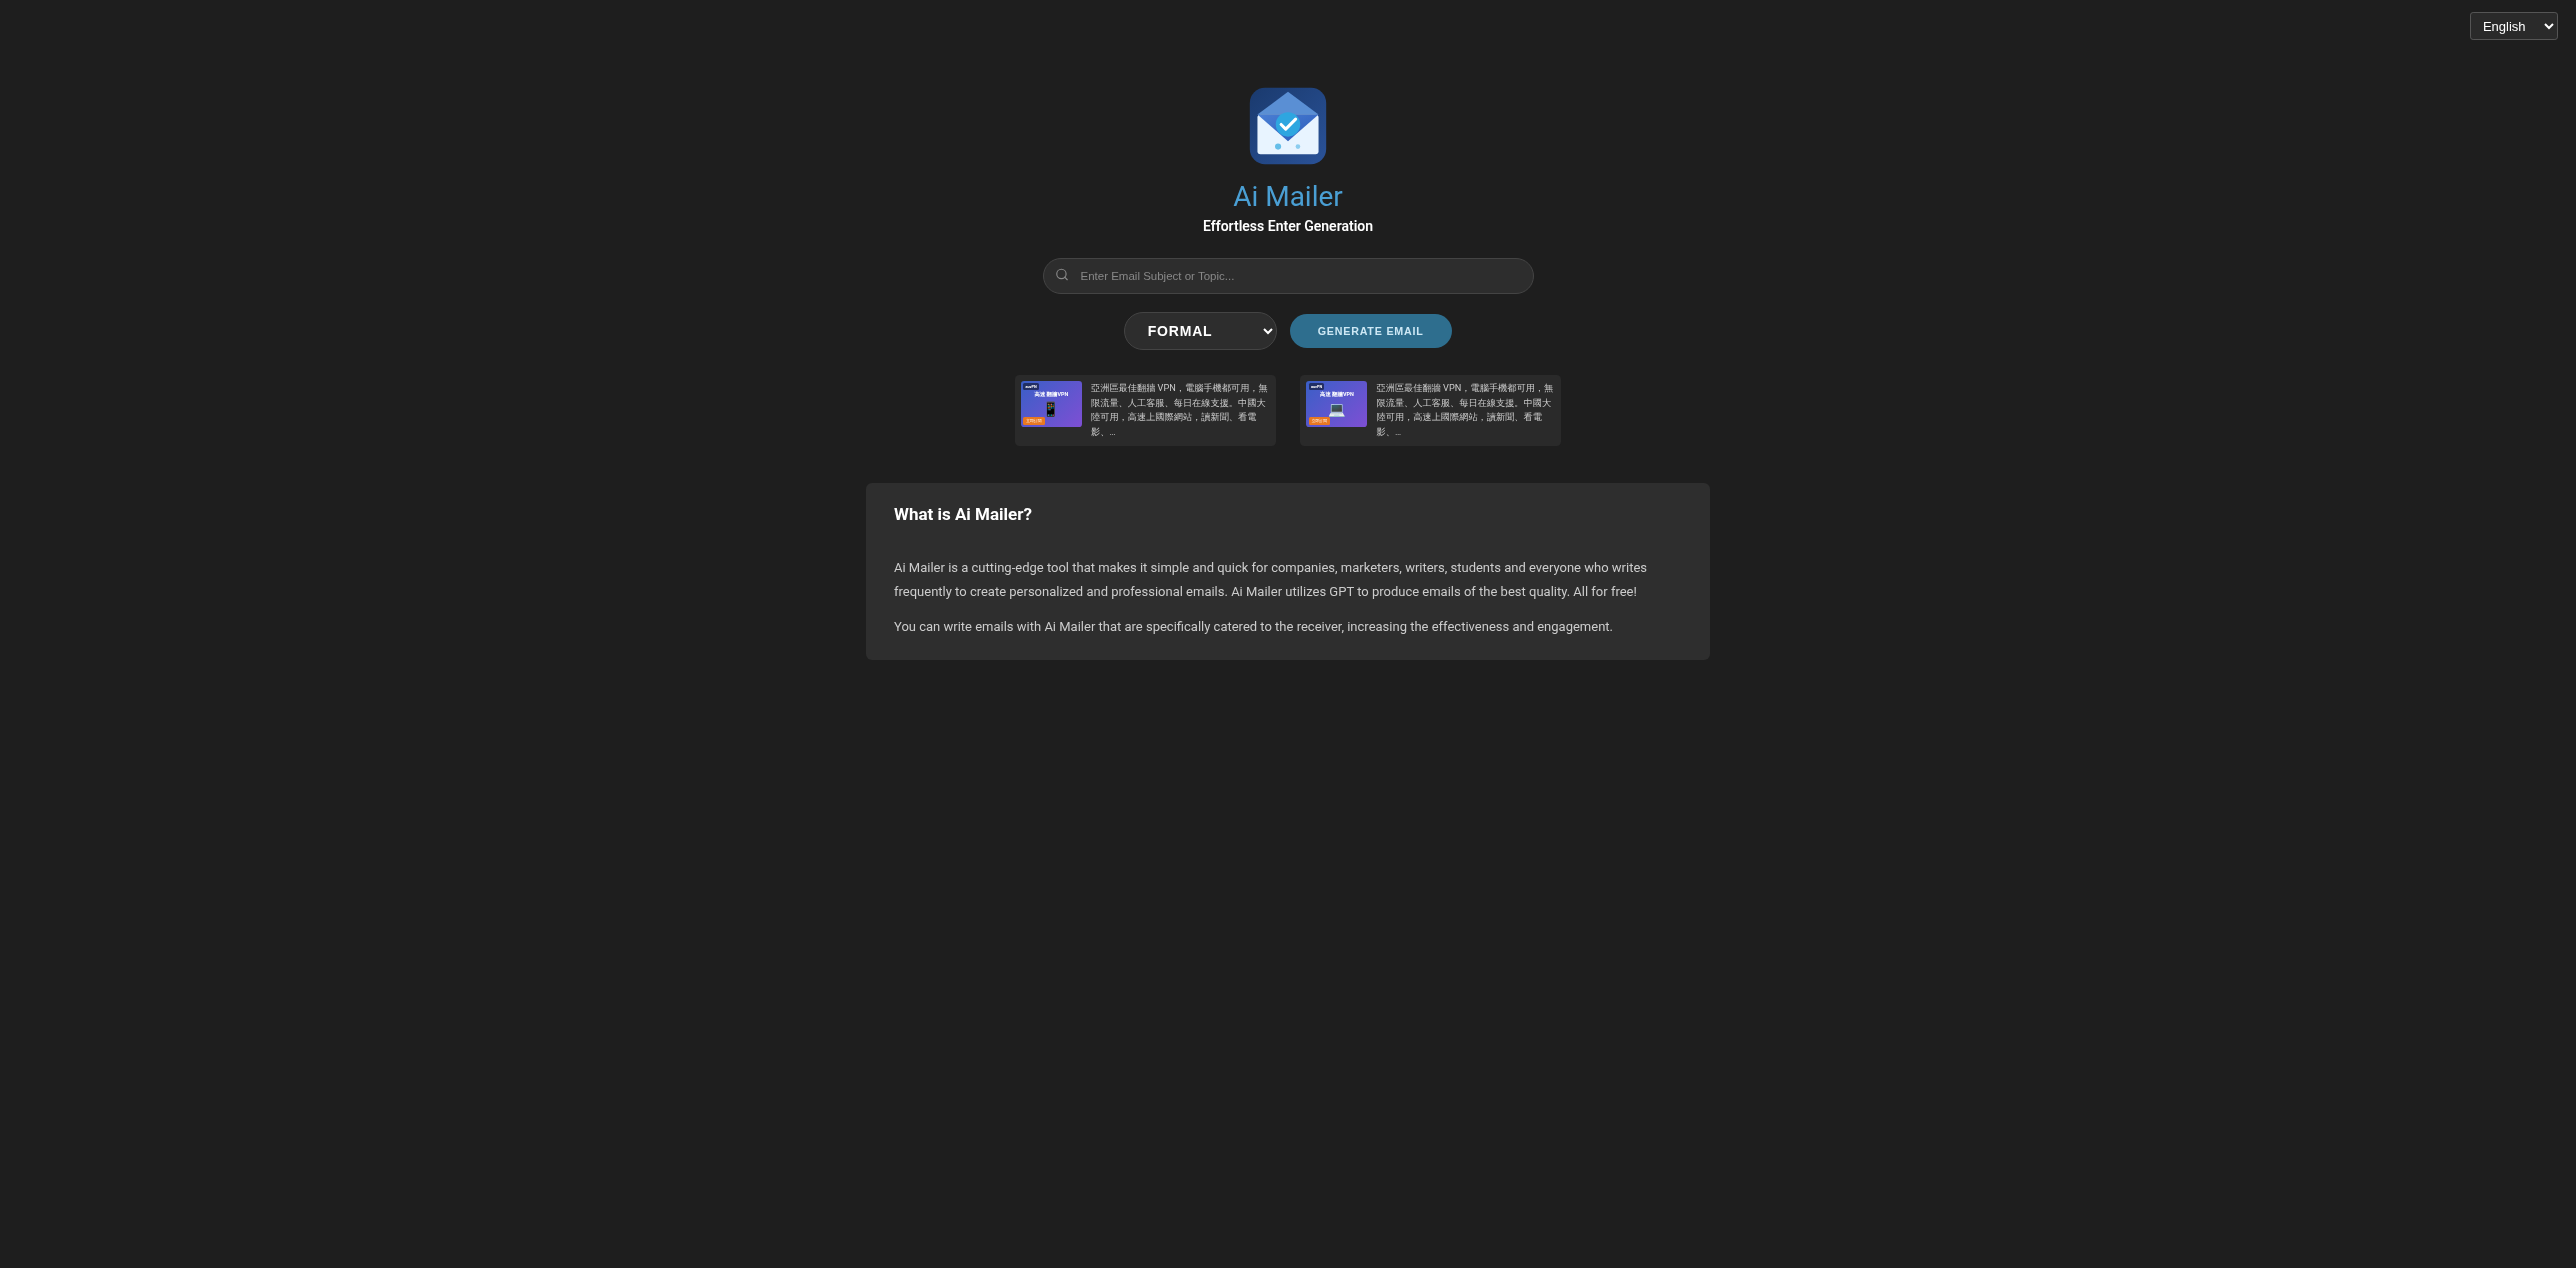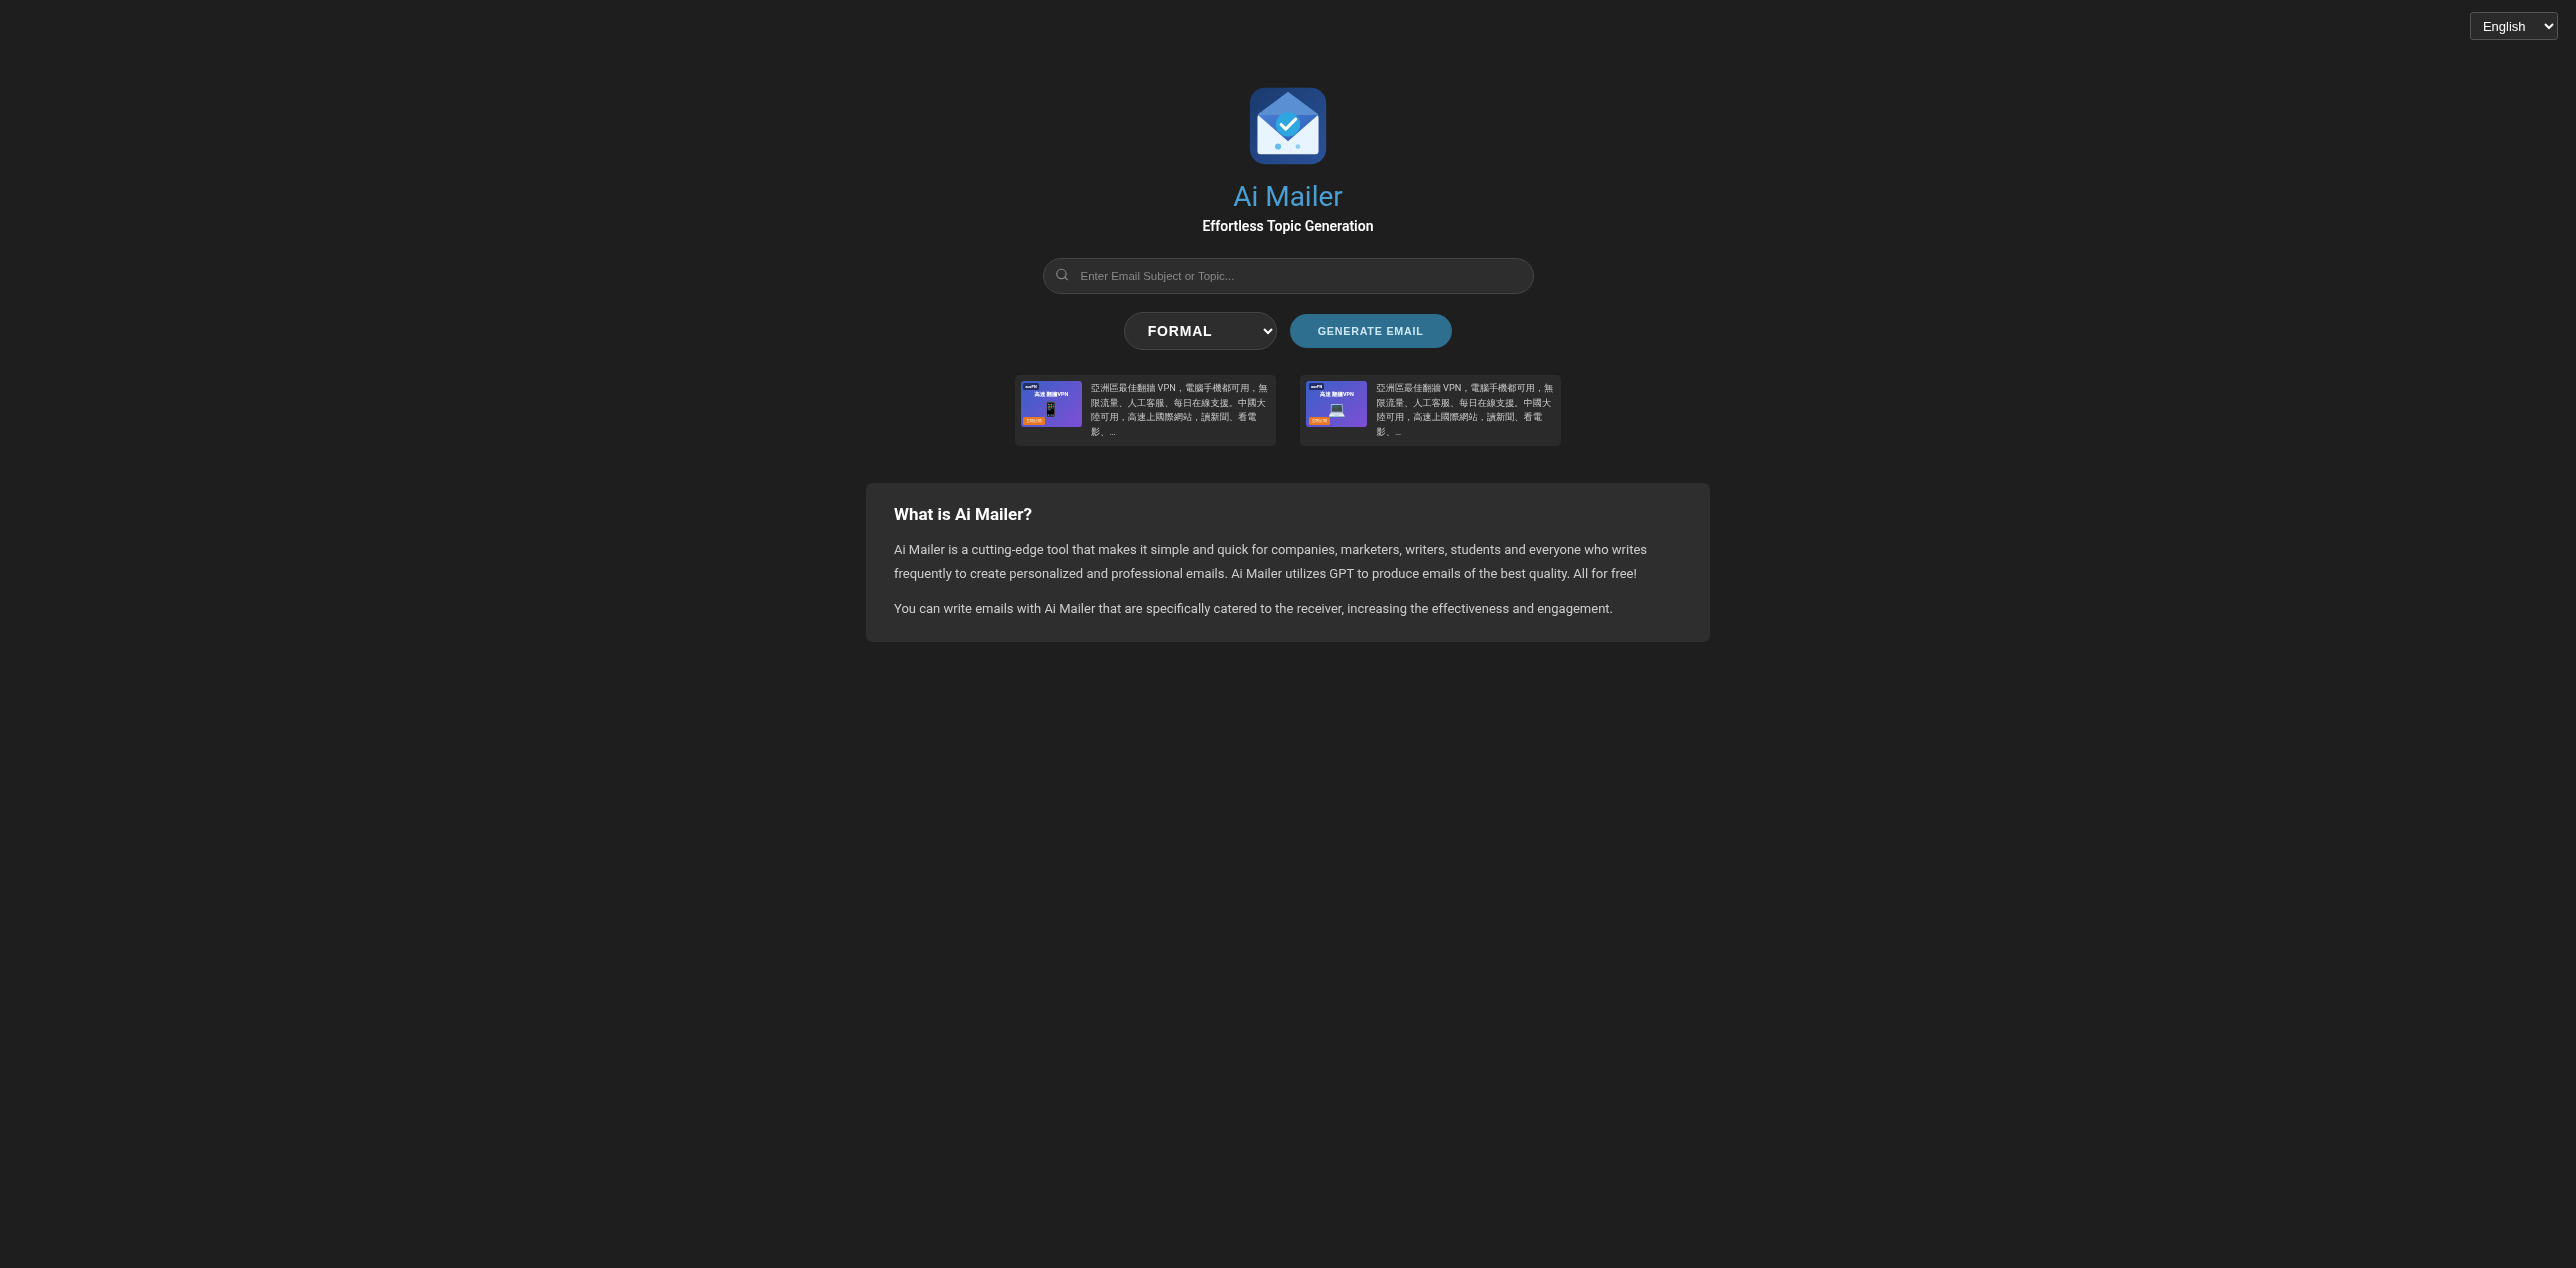--- a/index.html
+++ b/index.html
@@ -204,21 +204,21 @@
       background-color: #2e2e2e;
       border-radius: 6.1px;
       padding: 21.5px 28px;
       margin-bottom: 24.5px;
     }
 
     .what-is-title {
       font-size: 17px;
       font-weight: 700;
       color: #ffffff;
-      margin-bottom: 14px;
+      margin-bottom: 32px;
     }
 
     .what-is-body {
       font-size: 13px;
       color: #cccccc;
       line-height: 1.8;
     }
 
     .what-is-body p + p {
       margin-top: 12.3px;
@@ -265,21 +265,21 @@
 
       <circle cx="55" cy="53" r="16" fill="#2ea6e0"></circle>
 
       <polyline points="46,53 52,59 65,46" stroke="white" stroke-width="4" fill="none" stroke-linecap="round" stroke-linejoin="round"></polyline>
 
       <circle cx="42" cy="82" r="4" fill="#2ea6e0" opacity="0.7"></circle>
       <circle cx="68" cy="82" r="3" fill="#2ea6e0" opacity="0.5"></circle>
     </svg>
 
     <div class="app-title">Ai Mailer</div>
-    <div class="app-subtitle">Effortless Topic Generation</div>
+    <div class="app-subtitle">Effortless Enter Generation</div>
   </div>
 
   <div class="search-bar-container">
     <span class="search-icon">
       <svg width="14" height="14" viewBox="0 0 24 24" fill="none" stroke="#888" stroke-width="2" stroke-linecap="round" stroke-linejoin="round">
         <circle cx="11" cy="11" r="8"></circle>
         <line x1="21" y1="21" x2="16.65" y2="16.65"></line>
       </svg>
     </span>
     <input type="text" class="search-input" placeholder="Enter Email Subject or Topic..." style="">

